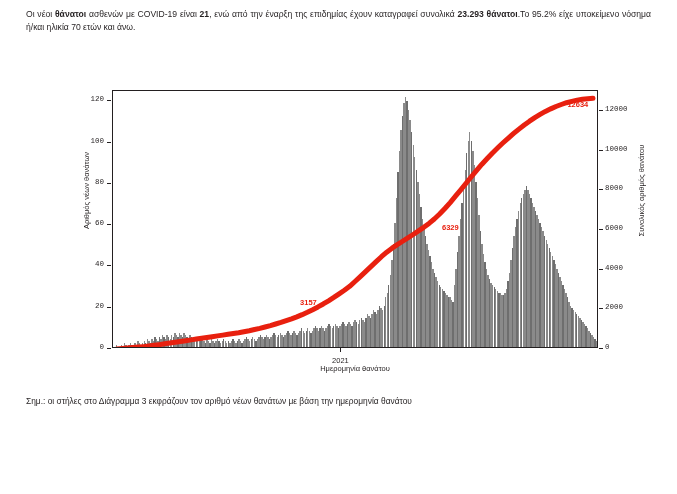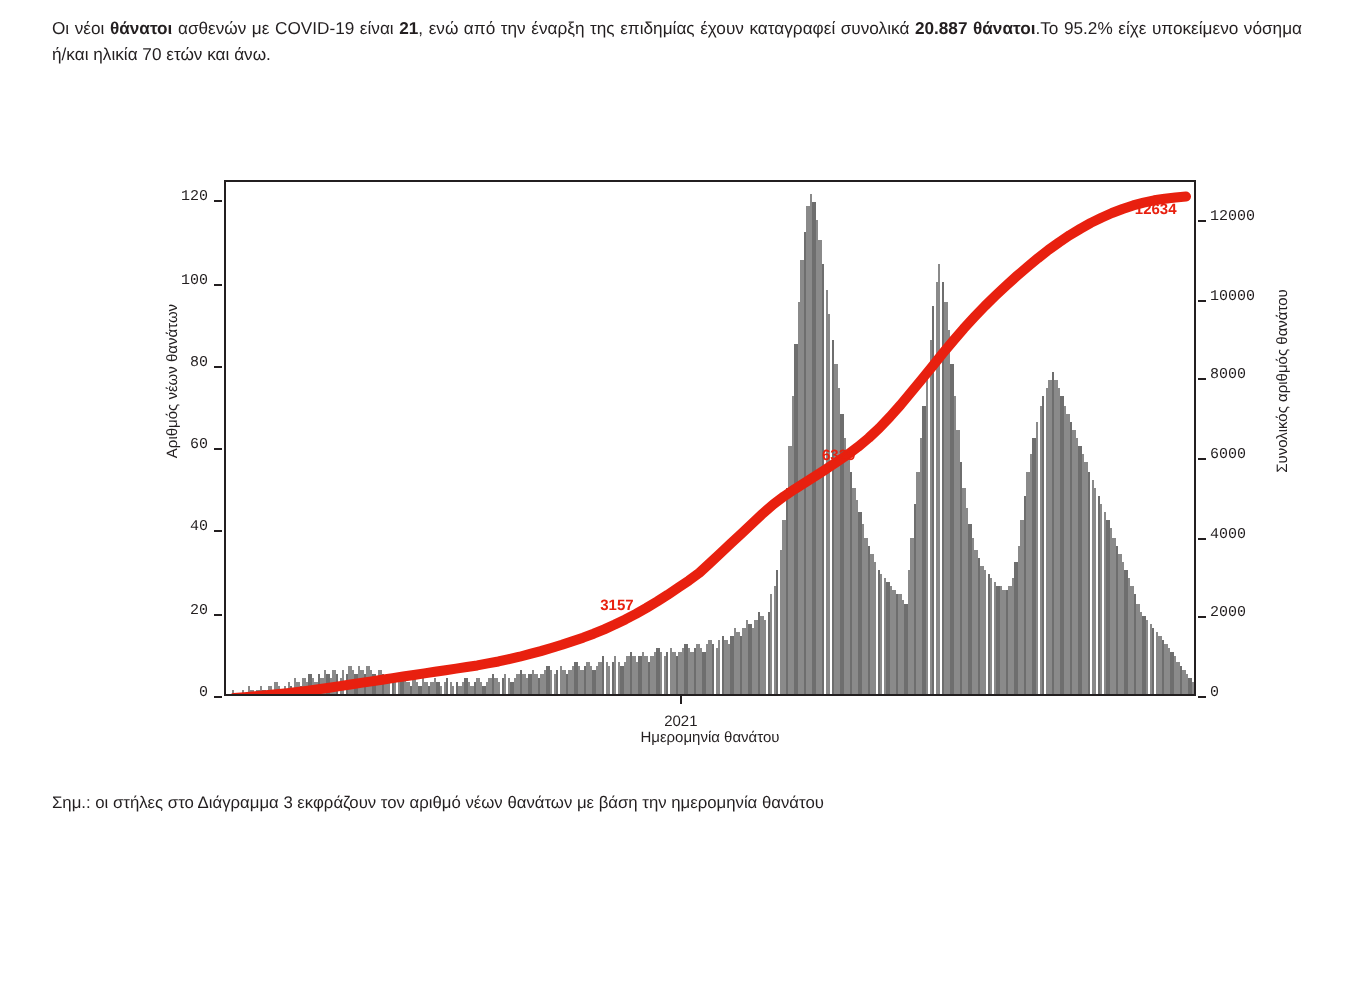--- a/index.html
+++ b/index.html
@@ -81,21 +81,21 @@
     position:absolute; left:26px; top:428px; width:625px;
     font-size:8.4px; line-height:1.6; color:#231f20; text-align:justify;
   }
 </style>
 </head>
 <body>
 
 <div class="page">
 
   <div class="intro">
-    <span>Οι νέοι </span><b>θάνατοι</b><span> ασθενών με COVID-19 είναι </span><b>21</b><span>, ενώ από την έναρξη της επιδημίας έχουν καταγραφεί συνολικά </span><b>20.887 θάνατοι</b><span>.Το 95.2% είχε υποκείμενο νόσημα ή/και ηλικία 70 ετών και άνω.</span>
+    <span>Οι νέοι </span><b>θάνατοι</b><span> ασθενών με COVID-19 είναι </span><b>21</b><span>, ενώ από την έναρξη της επιδημίας έχουν καταγραφεί συνολικά </span><b>23.293 θάνατοι</b><span>.Το 95.2% είχε υποκείμενο νόσημα ή/και ηλικία 70 ετών και άνω.</span>
   </div>
 
 
   <div class="chart-box">
     <div class="ylabel-left">Αριθμός νέων θανάτων</div>
     <div class="ylabel-right">Συνολικός αριθμός θανάτου</div>
     <div class="xlabel">Ημερομηνία θανάτου</div>
 
     <div id="ticks-left">
         <div class="ytick-left" style="left: 48px; top: 267px;">0</div>
@@ -453,21 +453,21 @@
           <div class="bar" style="left: 479.887px; width: 1.40604px; height: 10.32px;"></div>
           <div class="bar dark" style="left: 481.415px; width: 1.40604px; height: 8.256px;"></div>
           <div class="bar" style="left: 482.943px; width: 1.40604px; height: 6.192px;"></div>
           <div class="bar" style="left: 484.472px; width: 1.40604px; height: 4.128px;"></div>
         </div>
       <svg class="cum-line" id="line-svg" width="486" height="258" viewBox="0 0 486 258">
           <path d="M4.00 258.00 L9.29 257.60 L14.58 257.11 L19.87 256.61 L25.16 256.11 L30.44 255.62 L35.73 255.02 L41.02 254.33 L46.31 253.63 L51.60 252.84 L56.89 252.05 L62.18 251.25 L67.47 250.46 L72.76 249.66 L78.04 248.87 L83.33 248.08 L88.62 247.28 L93.91 246.49 L99.20 245.70 L104.49 244.90 L109.78 244.11 L115.07 243.31 L120.36 242.52 L125.64 241.73 L130.93 240.73 L136.22 239.74 L141.51 238.55 L146.80 237.36 L152.09 235.97 L157.38 234.58 L162.67 232.99 L167.96 231.41 L173.24 229.62 L178.53 227.83 L183.82 225.85 L189.11 223.67 L194.40 221.28 L199.69 218.70 L204.98 215.93 L210.27 212.95 L215.56 209.77 L220.84 206.40 L226.13 202.83 L231.42 199.26 L236.71 195.35 L242.00 190.52 L247.29 185.56 L252.58 180.60 L257.87 175.64 L263.16 170.68 L268.44 165.72 L273.73 161.15 L279.02 157.18 L284.31 153.61 L289.60 150.24 L294.89 146.86 L300.18 143.49 L305.47 139.92 L310.76 136.34 L316.04 132.39 L321.33 128.01 L326.62 123.05 L331.91 117.49 L337.20 111.54 L342.49 105.18 L347.78 98.83 L353.07 92.28 L358.36 85.74 L363.64 79.38 L368.93 73.23 L374.22 67.48 L379.51 61.92 L384.80 56.76 L390.09 51.80 L395.38 47.04 L400.67 42.47 L405.96 38.10 L411.24 33.94 L416.53 30.17 L421.82 26.59 L427.11 23.42 L432.40 20.44 L437.69 17.86 L442.98 15.48 L448.27 13.50 L453.56 11.71 L458.84 10.32 L464.13 9.13 L469.42 8.34 L474.71 7.74 L480.00 7.26" fill="none" stroke="#e8200f" stroke-width="5" stroke-linecap="round" stroke-linejoin="round"></path>
         </svg>
       <div id="annots">
           <div class="annot" style="left: 187.11px; top: 195.306px; margin-top: 12px;">3157</div>
-          <div class="annot" style="left: 298px; top: 132.354px;">6329</div>
+          <div class="annot" style="left: 329px; top: 132.354px;">6329</div>
           <div class="annot" style="left: 454.41px; top: 9.03px;">12634</div>
         </div>
     </div>
   </div>
 
   <div class="note1">Σημ.: οι στήλες στο Διάγραμμα 3 εκφράζουν τον αριθμό νέων θανάτων με βάση την ημερομηνία θανάτου</div>
 
 </div>
 
 </body></html>

